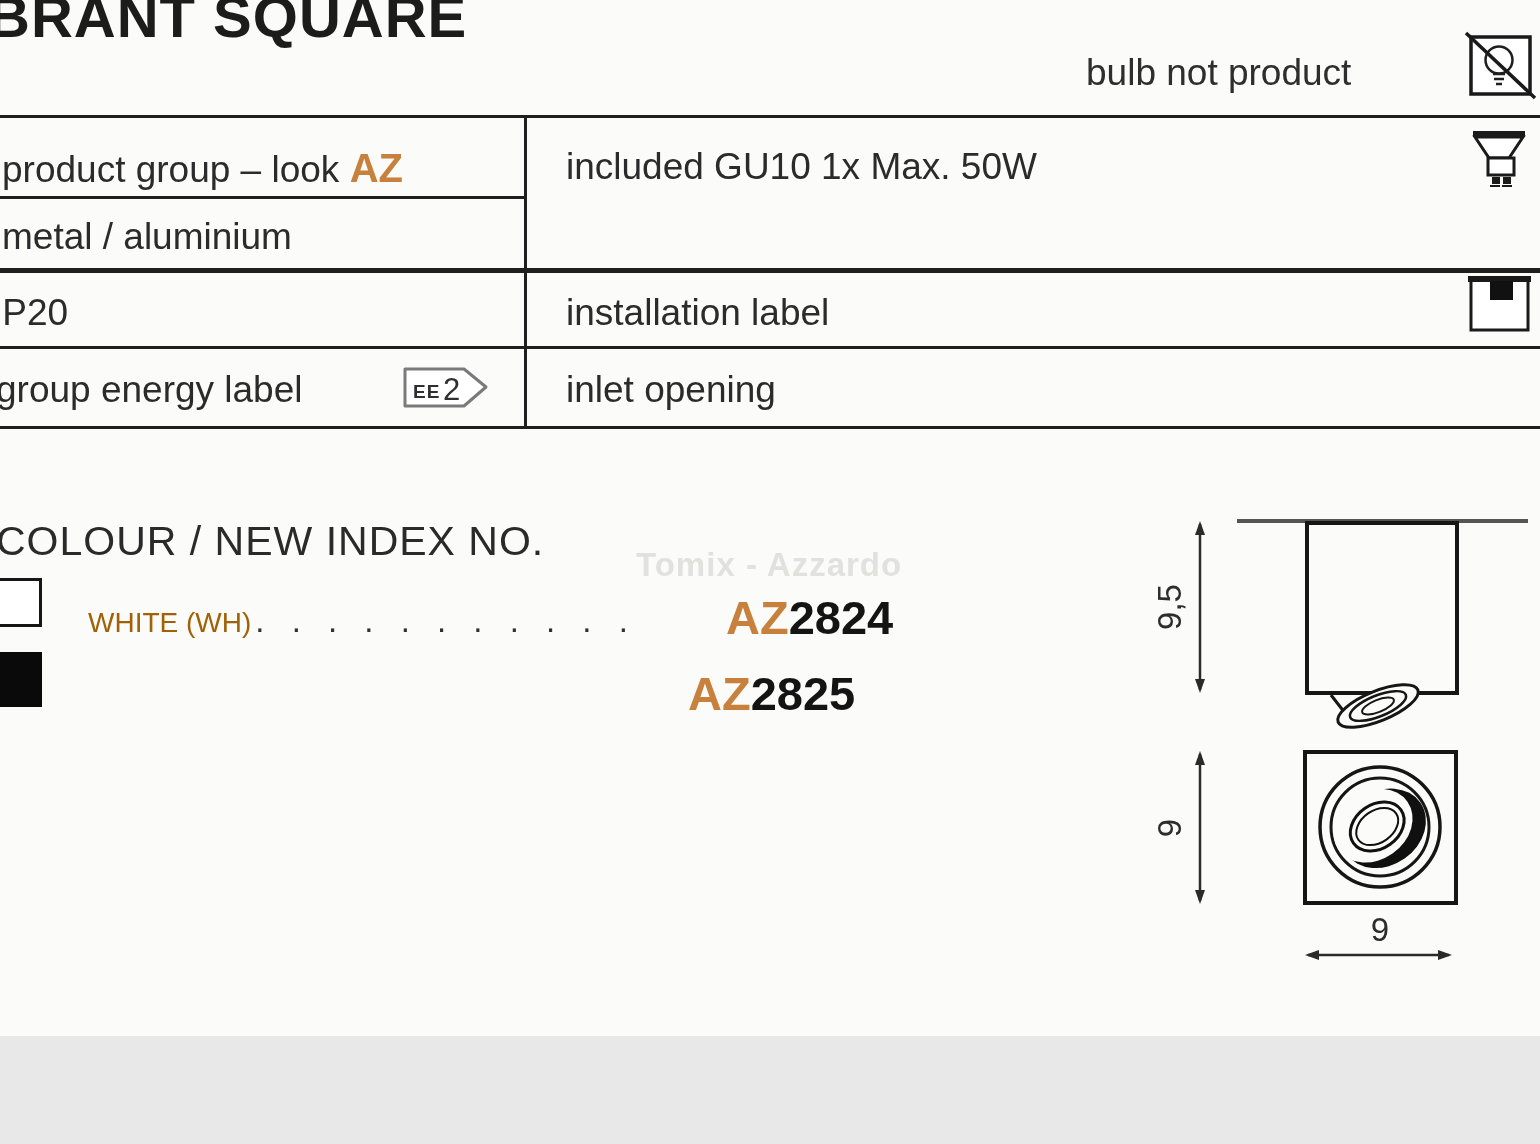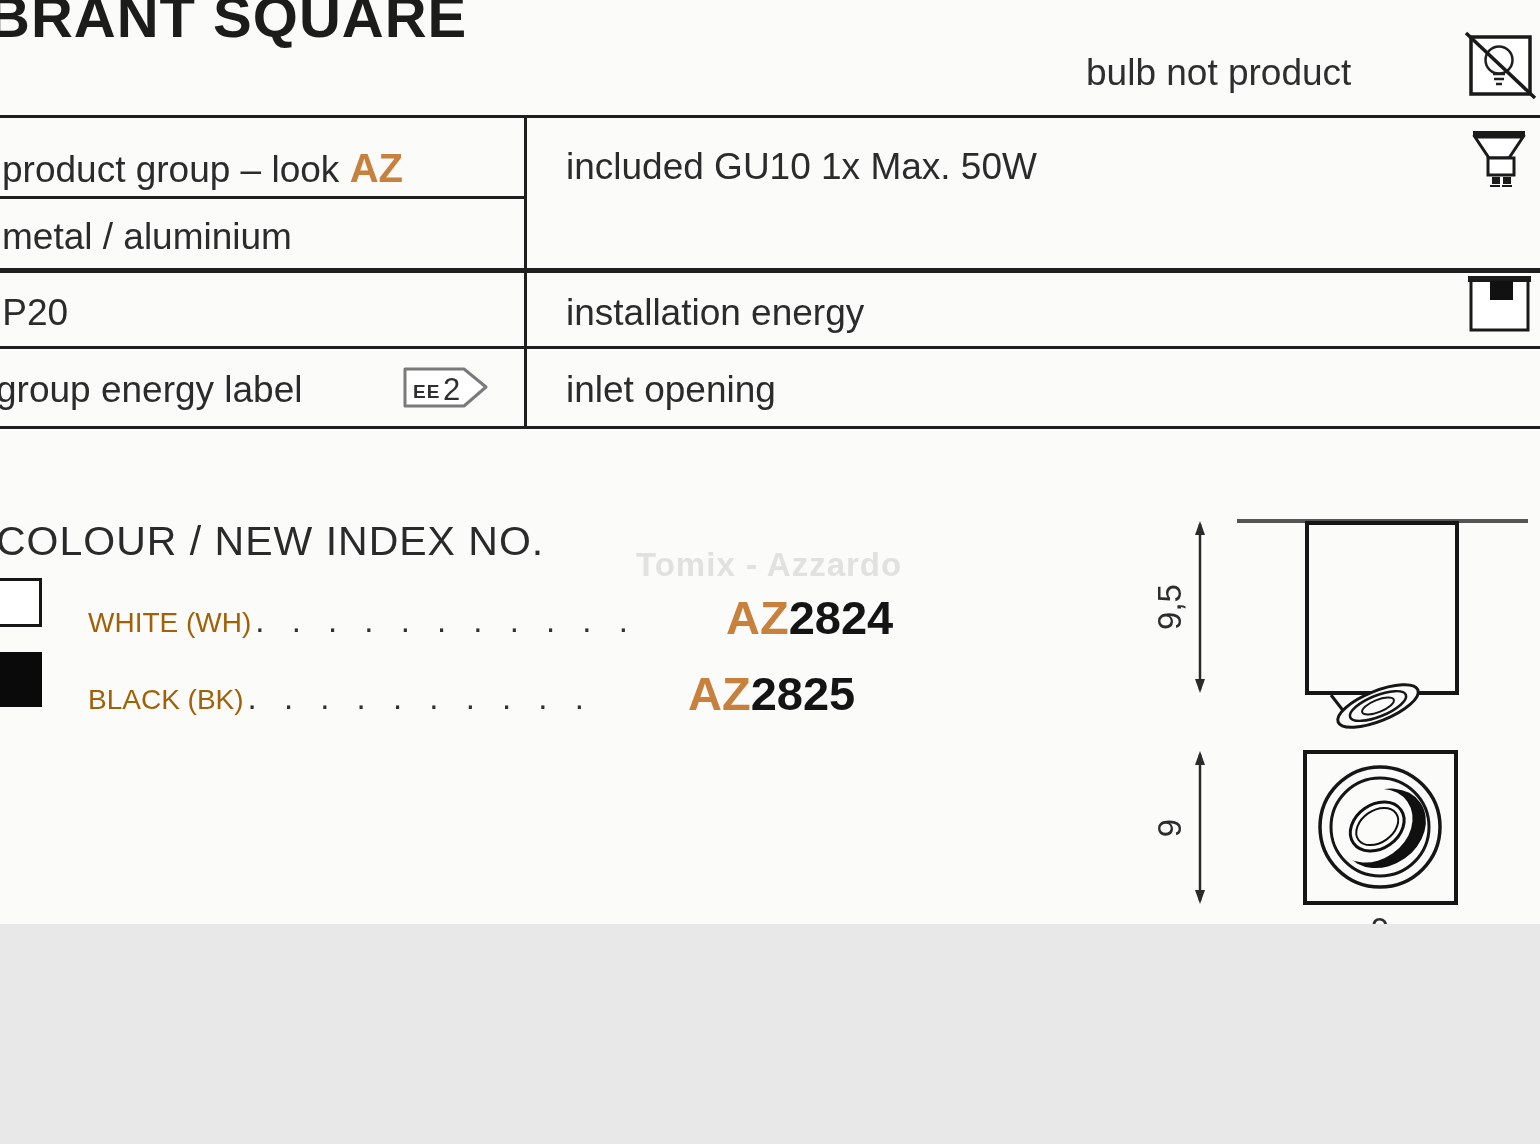--- a/index.html
+++ b/index.html
@@ -1,16 +1,16 @@
 <!DOCTYPE html>
 <html><head>
 <meta charset="utf-8">
 <style>
   html,body{margin:0;padding:0;background:#e8e8e8;}
-  #page{position:relative;width:1540px;height:924px;background:#fbfbfa;overflow:hidden;
+  #page{position:relative;width:1540px;height:1036px;background:#fbfbfa;overflow:hidden;
         font-family:"Liberation Sans", sans-serif;color:#2b2b2b;}
   .abs{position:absolute;white-space:nowrap;}
   .title{font-size:58px;font-weight:bold;color:#1c1c1a;letter-spacing:1px;}
   .note{font-size:37px;color:#2e2e2e;}
   .cell{font-size:37px;color:#2b2b2b;}
   .accent{color:#c8803d;font-weight:bold;font-size:40px;}
   .hline{position:absolute;background:#1f1f1f;}
   .vline{position:absolute;background:#1f1f1f;}
   .heading{font-size:41px;letter-spacing:1px;color:#2a2a2a;}
   .watermark{font-size:33px;font-weight:bold;color:#e1e1de;letter-spacing:1px;}
@@ -43,39 +43,36 @@
 
   <div class="abs cell" style="left:2px;top:146px;">
     <span>product group – look</span>
     <span class="accent">AZ</span>
   </div>
   <div class="abs cell" style="left:2px;top:216px;">metal / aluminium</div>
   <div class="abs cell" style="left:-8px;top:292px;">IP20</div>
   <div class="abs cell" style="left:-4px;top:369px;">group energy label</div>
 
   <div class="abs cell" style="left:566px;top:146px;">included GU10 1x Max. 50W</div>
-  <div class="abs cell" style="left:566px;top:292px;">installation energy</div>
+  <div class="abs cell" style="left:566px;top:292px;">installation label</div>
   <div class="abs cell" style="left:566px;top:369px;">inlet opening</div>
 
   <div class="abs heading" style="left:-4px;top:518px;">COLOUR / NEW INDEX NO.</div>
   <div class="abs watermark" style="left:636px;top:546px;">Tomix - Azzardo</div>
 
   <div class="swatch white" style="left:-14px;top:578px;width:56px;height:49px;"></div>
   <div class="swatch black" style="left:-14px;top:652px;width:56px;height:55px;"></div>
 
   <div class="abs" style="left:88px;top:602px;">
     <span class="optname">WHITE (WH)</span><span class="optdots">. . . . . . . . . . .</span>
   </div>
   <div class="abs code" style="left:688px;top:590px;margin-left:38px;">
     <span class="pfx">AZ</span><span>2824</span>
   </div>
 
-  <div class="abs" style="left:88px;top:679px;">
-    <span class="optname">BLACK (BK)</span><span class="optdots">. . . . . . . . . .</span>
-  </div>
   <div class="abs code" style="left:688px;top:666px;">
     <span class="pfx">AZ</span><span>2825</span>
   </div>
 
   <div class="abs tilt" style="left:838px;top:1032px;">TILT 90°</div>
 
   <svg width="1540" height="1144" viewBox="0 0 1540 1144">
 
     <g>
       <rect x="1471" y="37" width="59" height="57" fill="#ffffff" stroke="#1a1a1a" stroke-width="3.5"></rect>

